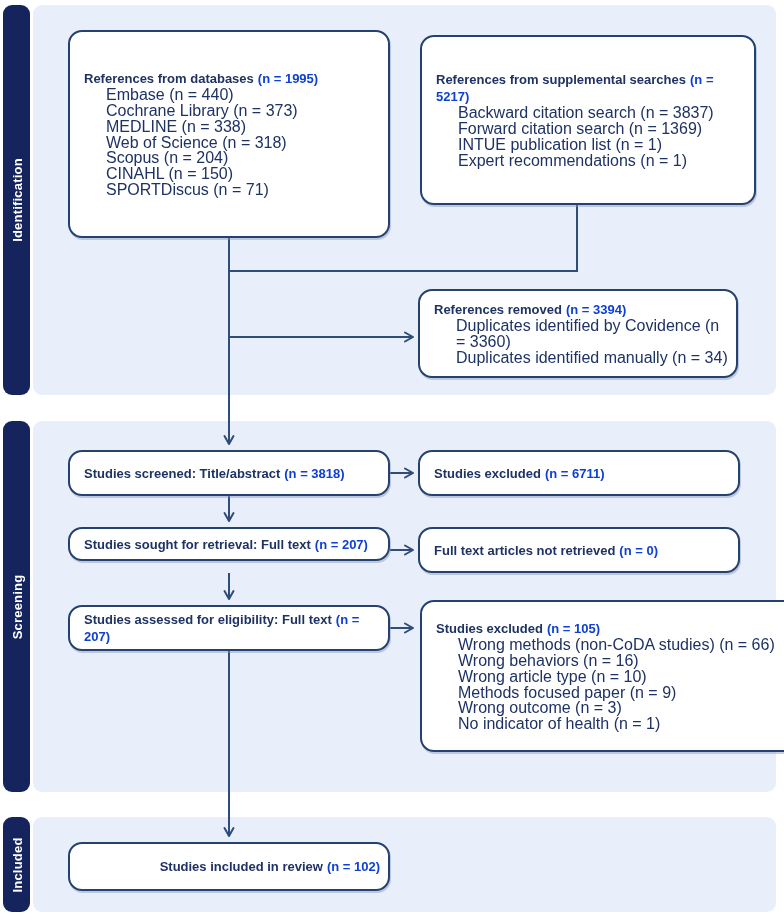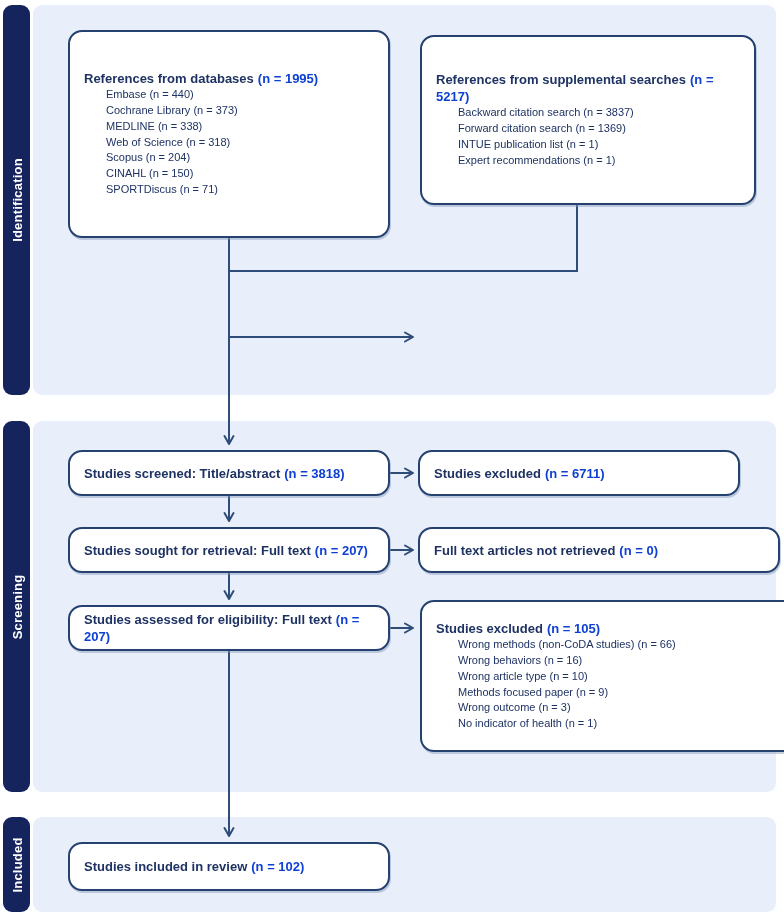--- a/index.html
+++ b/index.html
@@ -13,21 +13,21 @@
     color:#ffffff;font-size:13px;font-weight:bold;white-space:nowrap;letter-spacing:.2px;
   }
   .stage-panel{position:absolute;left:33px;width:743px;background:#e9effa;border-radius:9px;}
   .box{
     position:absolute;box-sizing:border-box;background:#ffffff;
     border:2px solid #24416f;border-radius:14px;
     box-shadow:1px 2px 0 rgba(130,150,185,.45);
     color:#1e3263;display:flex;flex-direction:column;justify-content:center;
   }
   .box .title{font-size:13px;font-weight:bold;line-height:17px;padding:0 8px 0 14px;}
-  .box .item{font-size:11px;font-weight:normal;line-height:15.8px;padding:0 6px 0 36px;}
+  .box .item{font-size:16px;font-weight:normal;line-height:15.8px;padding:0 6px 0 36px;}
   .box .item:first-of-type{margin-top:3px;}
   .n{color:#0e40d4;margin-left:4px;}
   .arrows{position:absolute;left:0;top:0;pointer-events:none;}
 </style>
 </head>
 <body>
 
 <div class="page">
 
   <div class="stage-panel" style="top:5px;height:390px;"></div>
@@ -79,40 +79,47 @@
   <div class="box" style="left:420px;top:35px;width:336px;height:170px;">
     <div class="title">
       <span>References from supplemental searches</span><span class="n">(n = 5217)</span>
     </div>
     <div class="item">Backward citation search (n = 3837)</div>
     <div class="item">Forward citation search (n = 1369)</div>
     <div class="item">INTUE publication list (n = 1)</div>
     <div class="item">Expert recommendations (n = 1)</div>
   </div>
 
+  <div class="box" style="left:418px;top:289px;width:320px;height:89px;">
+    <div class="title">
+      <span>References removed</span><span class="n">(n = 3394)</span>
+    </div>
+    <div class="item">Duplicates identified by Covidence (n = 3360)</div>
+    <div class="item">Duplicates identified manually (n = 34)</div>
+  </div>
 
   <div class="box" style="left:68px;top:450px;width:322px;height:46px;">
     <div class="title">
       <span>Studies screened: Title/abstract</span><span class="n">(n = 3818)</span>
     </div>
   </div>
 
   <div class="box" style="left:418px;top:450px;width:322px;height:46px;">
     <div class="title">
       <span>Studies excluded</span><span class="n">(n = 6711)</span>
     </div>
   </div>
 
-  <div class="box" style="left:68px;top:527px;width:322px;height:46px;">
+  <div class="box" style="left:68px;top:527px;width:322px;height:34px;">
     <div class="title">
       <span>Studies sought for retrieval: Full text</span><span class="n">(n = 207)</span>
     </div>
   </div>
 
-  <div class="box" style="left:418px;top:527px;width:362px;height:46px;">
+  <div class="box" style="left:418px;top:527px;width:322px;height:46px;">
     <div class="title">
       <span>Full text articles not retrieved</span><span class="n">(n = 0)</span>
     </div>
   </div>
 
   <div class="box" style="left:68px;top:605px;width:322px;height:46px;">
     <div class="title">
       <span>Studies assessed for eligibility: Full text</span><span class="n">(n = 207)</span>
     </div>
   </div>
@@ -122,19 +129,19 @@
       <span>Studies excluded</span><span class="n">(n = 105)</span>
     </div>
     <div class="item">Wrong methods (non-CoDA studies) (n = 66)</div>
     <div class="item">Wrong behaviors (n = 16)</div>
     <div class="item">Wrong article type (n = 10)</div>
     <div class="item">Methods focused paper (n = 9)</div>
     <div class="item">Wrong outcome (n = 3)</div>
     <div class="item">No indicator of health (n = 1)</div>
   </div>
 
-  <div class="box" style="left:68px;top:842px;width:322px;height:49px;">
+  <div class="box" style="left:68px;top:842px;width:322px;height:49px;align-items:flex-end;">
     <div class="title">
       <span>Studies included in review</span><span class="n">(n = 102)</span>
     </div>
   </div>
 
 </div>
 
 </body></html>

